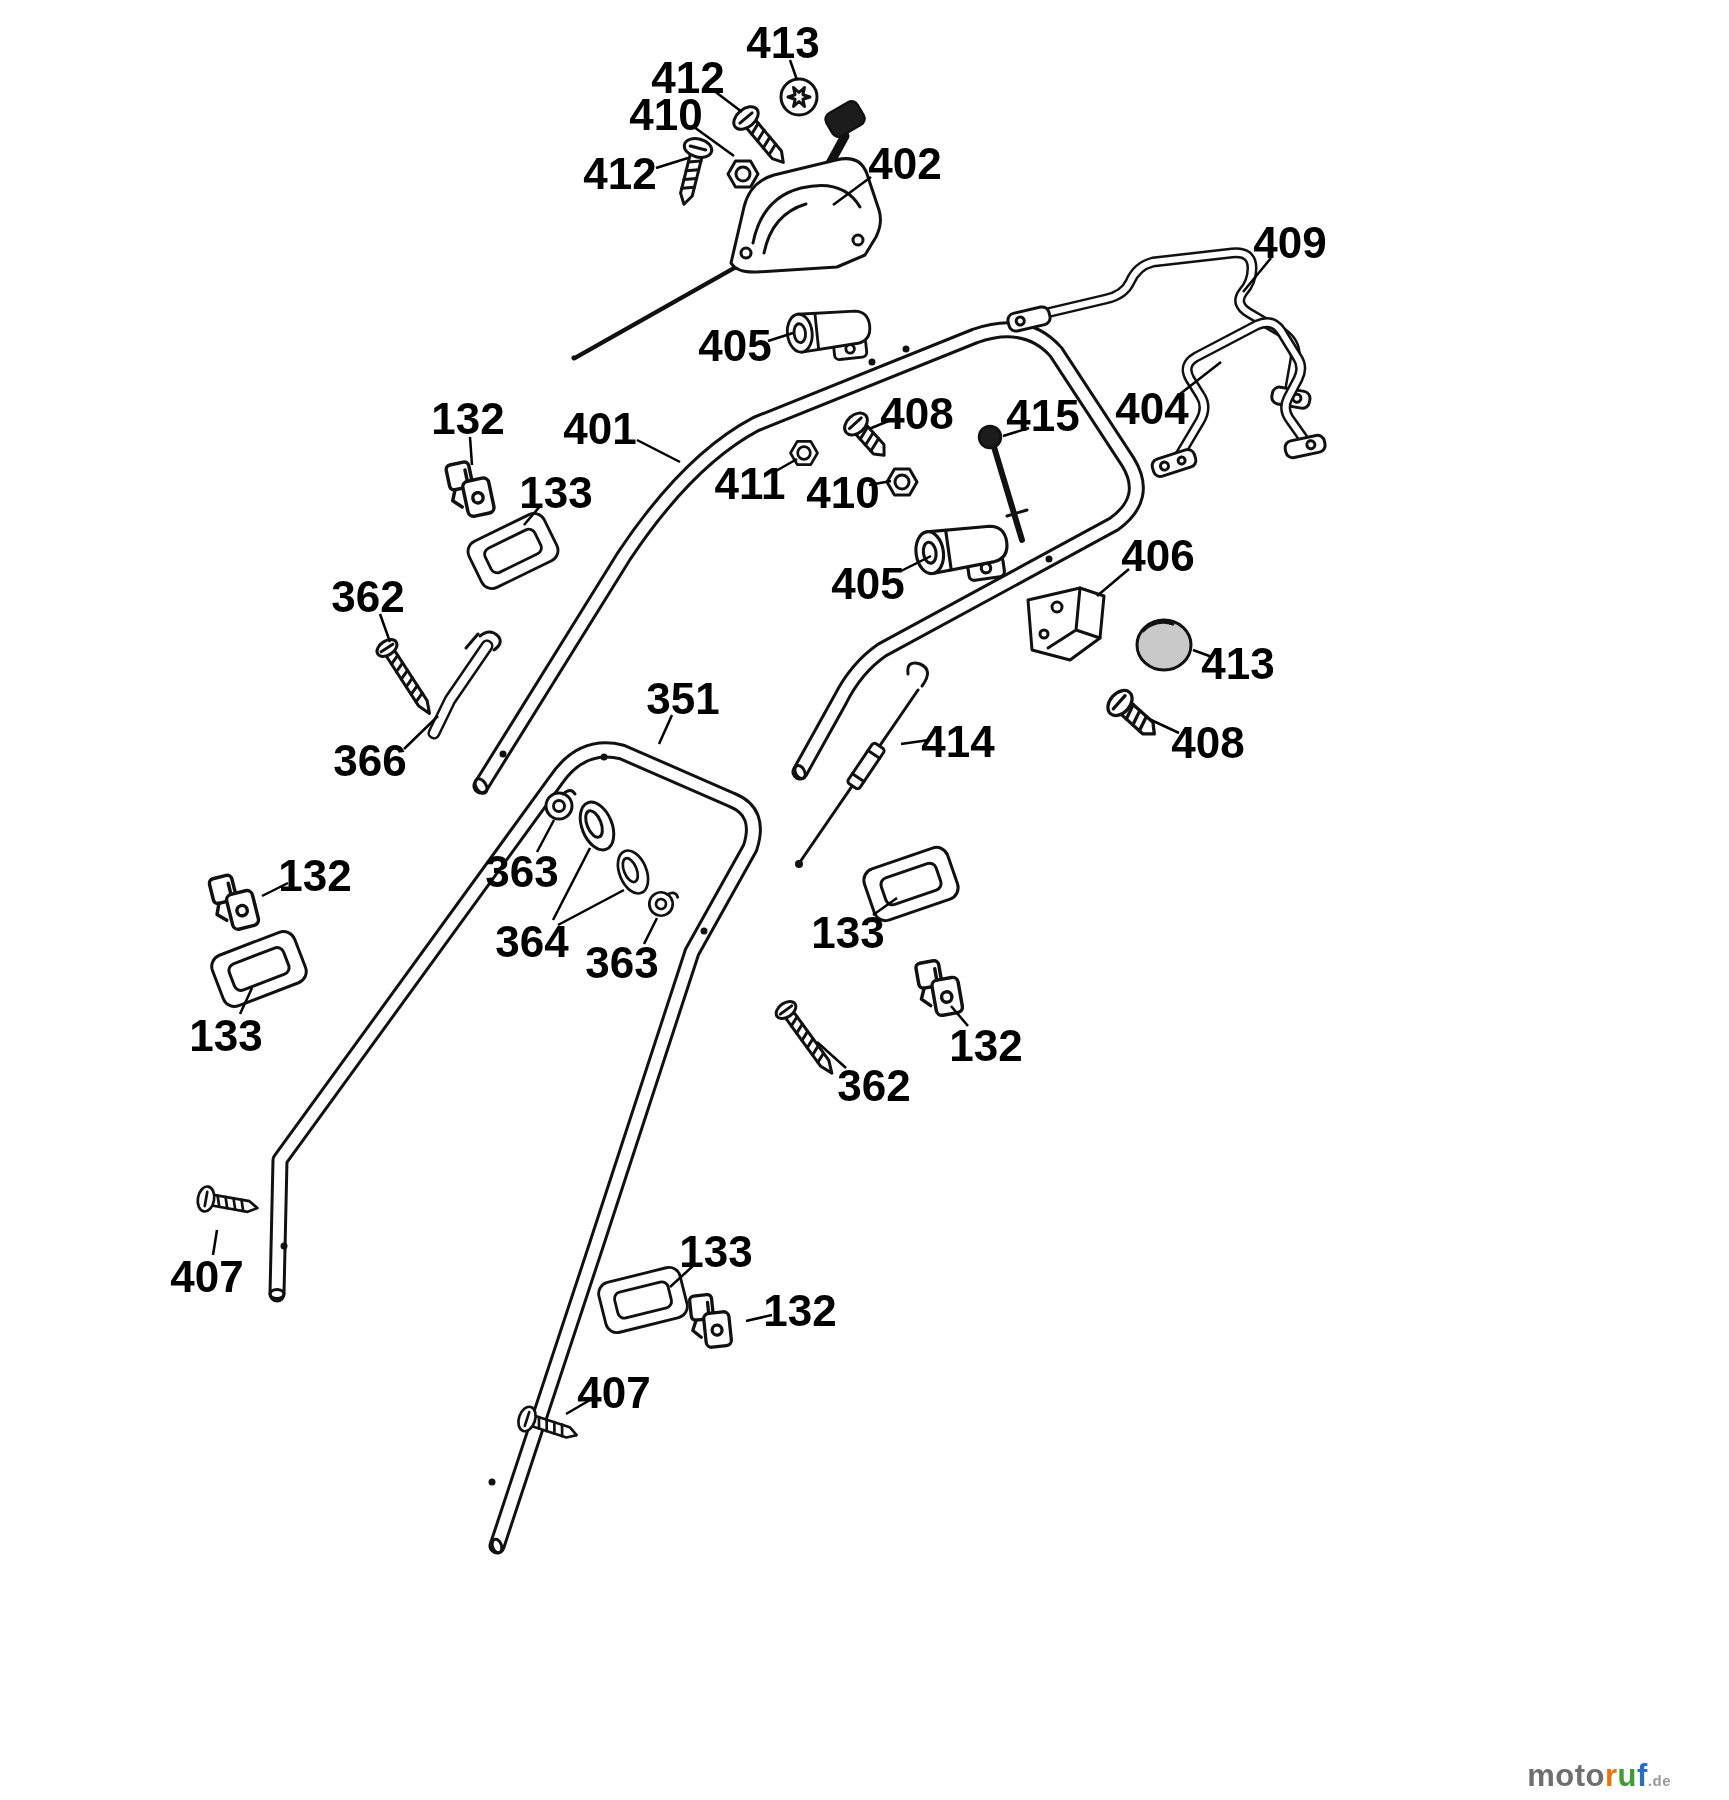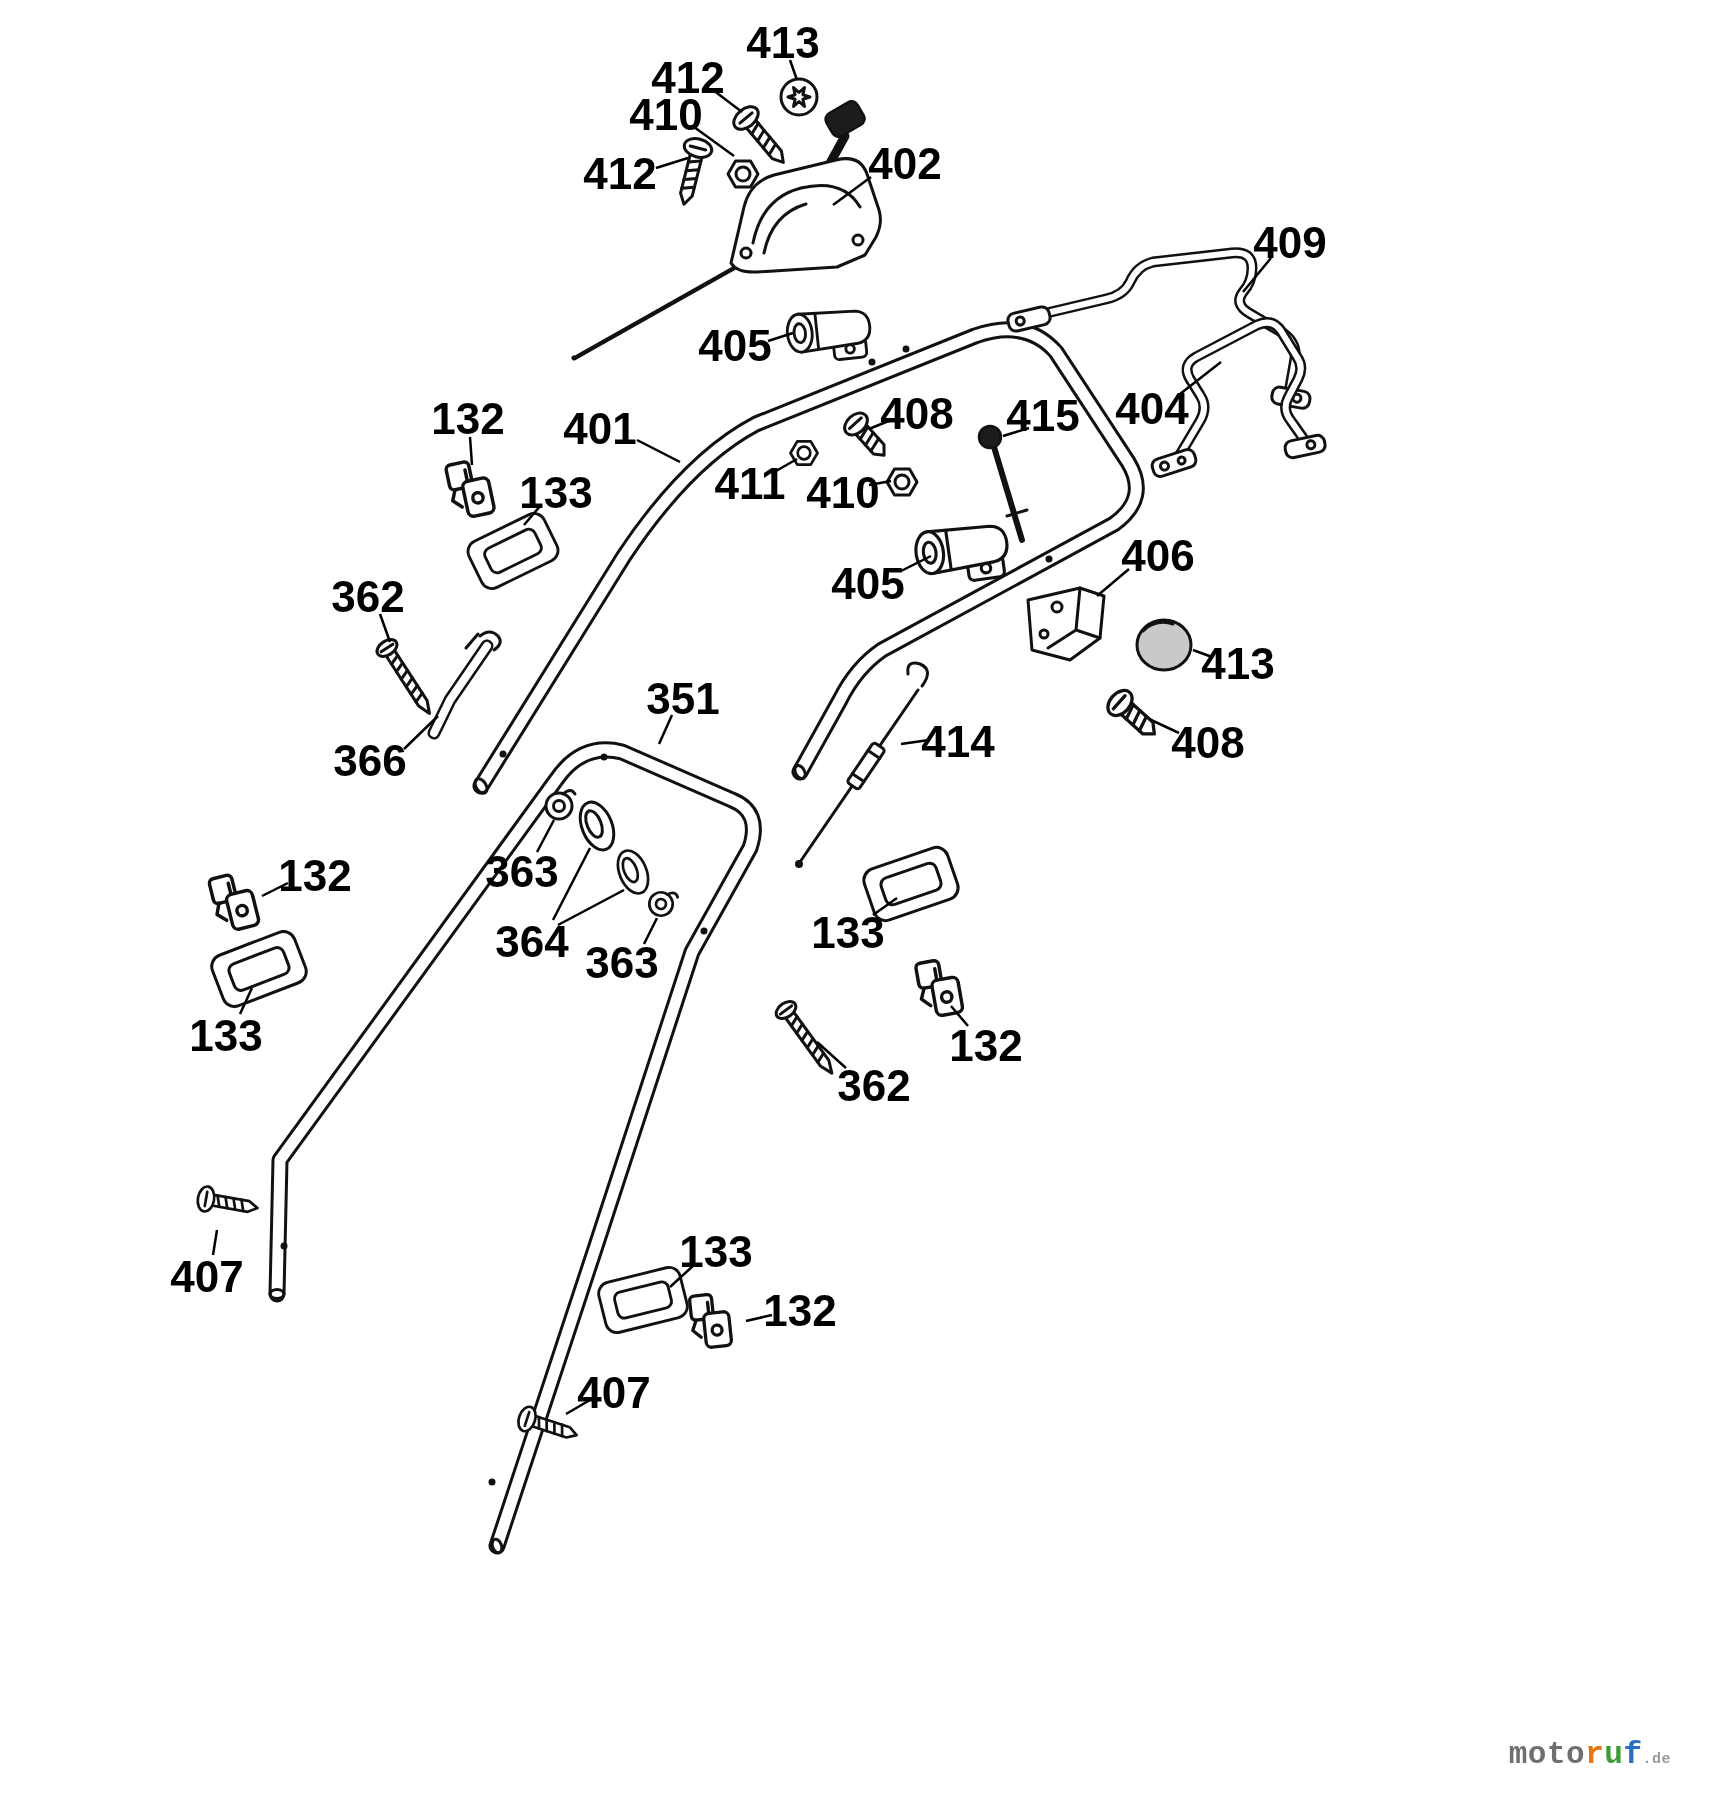--- a/index.html
+++ b/index.html
@@ -11,21 +11,21 @@
   .dark{fill:#1c1c1c;stroke:#111;stroke-width:2.5;}
   .tube-o{fill:none;stroke:#111;stroke-width:17;stroke-linecap:round;stroke-linejoin:round;}
   .tube-i{fill:none;stroke:#fff;stroke-width:11;stroke-linecap:round;stroke-linejoin:round;}
   .bail-o{stroke-width:11;}
   .bail-i{stroke-width:6;}
   .arm-o{stroke-width:13;}
   .arm-i{stroke-width:8;}
   .hole{fill:#111;stroke:none;}
   .part-label{font-family:"Liberation Sans",sans-serif;font-weight:700;font-size:44px;fill:#000;text-anchor:middle;dominant-baseline:central;}
   .leader{stroke:#000;stroke-width:2.5;}
-  .watermark{position:absolute;right:20px;bottom:28px;font-family:Liberation Mono, monospace;font-weight:700;font-size:31px;letter-spacing:.5px;text-align:right;}
+  .watermark{position:absolute;right:20px;bottom:6px;font-family:Liberation Sans, sans-serif;font-weight:700;font-size:31px;letter-spacing:.5px;text-align:right;}
   .wm-de{font-size:15px;}
 </style>
 </head>
 <body>
 
 <div class="canvas">
 <svg width="1729" height="1800" viewBox="0 0 1729 1800">
   <defs>
     <g id="sym-screw-m">
       <path class="wfill" d="M -6 6 L -6 48 L 0 58 L 6 48 L 6 6 Z"></path>

